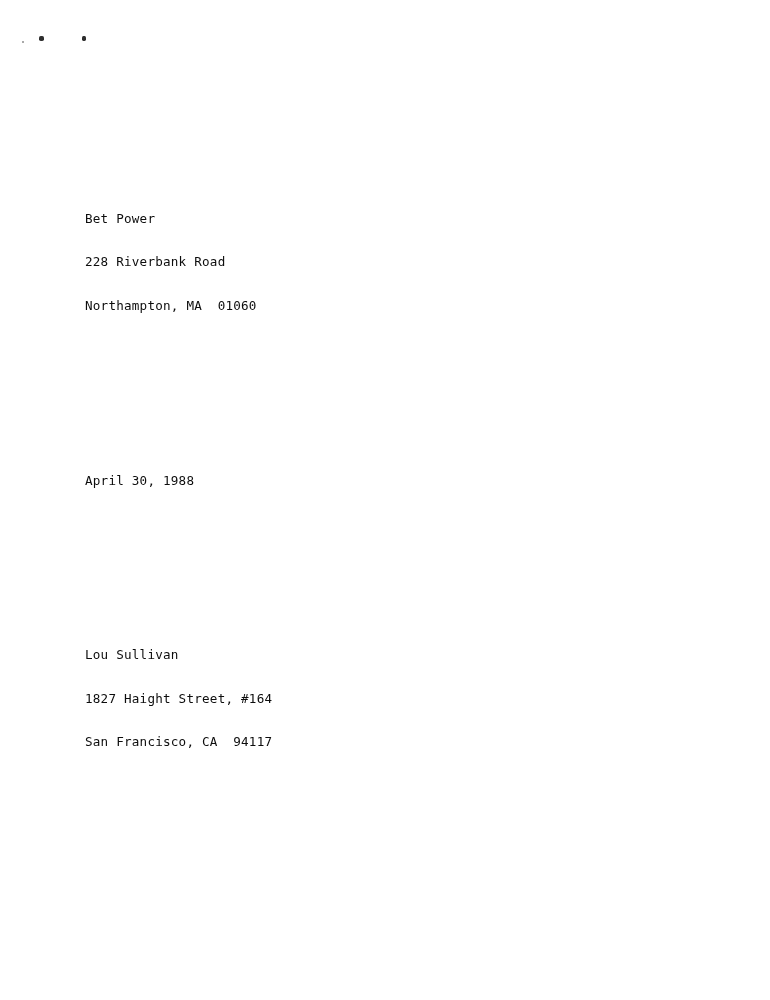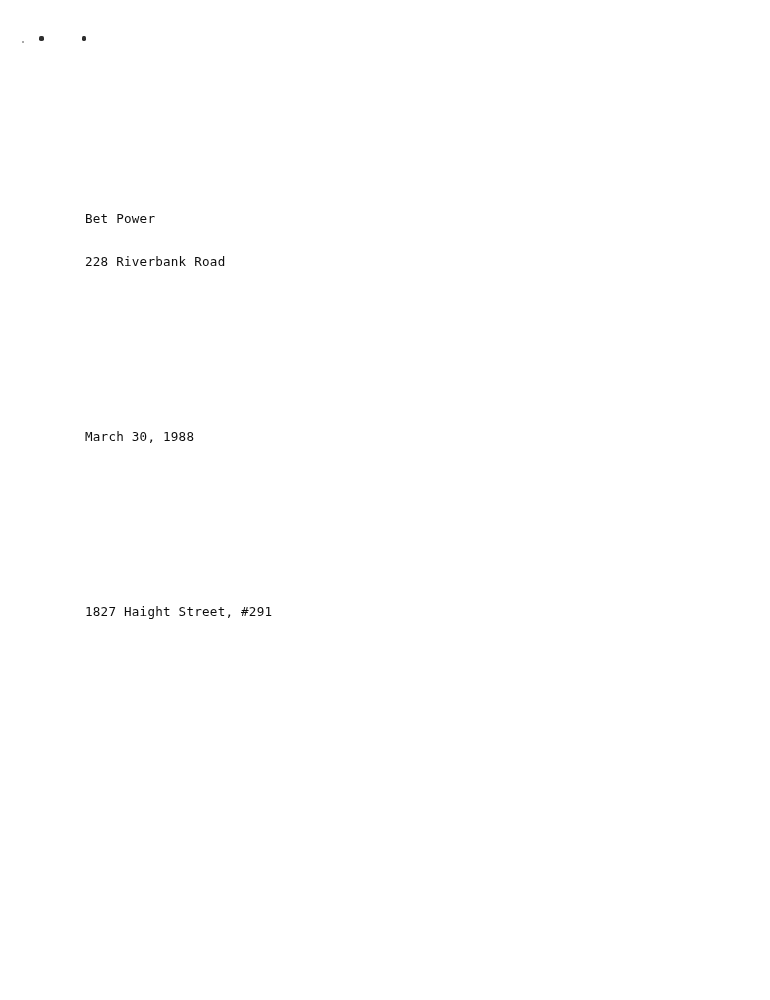--- a/index.html
+++ b/index.html
@@ -60,32 +60,35 @@
 
   <span class="speck" id="speck-a"></span>
   <span class="speck" id="speck-b"></span>
   <span class="speck" id="speck-c"></span>
 
   <div id="letter">
 
     <div class="block">
       <div class="line">Bet Power</div>
       <div class="line">228 Riverbank Road</div>
+      <div class="line">Northampton, MA  01060</div>
     </div>
 
     <div class="gap-1"></div>
 
     <div class="block">
-      <div class="line">March 30, 1988</div>
+      <div class="line">April 30, 1988</div>
     </div>
 
     <div class="gap-1"></div>
 
     <div class="block">
-      <div class="line">1827 Haight Street, #291</div>
+      <div class="line">Lou Sullivan</div>
+      <div class="line">1827 Haight Street, #164</div>
+      <div class="line">San Francisco, CA  94117</div>
     </div>
 
     <div class="gap-1"></div>
     <div class="gap-2"></div>
 
 
     
 
     
 

